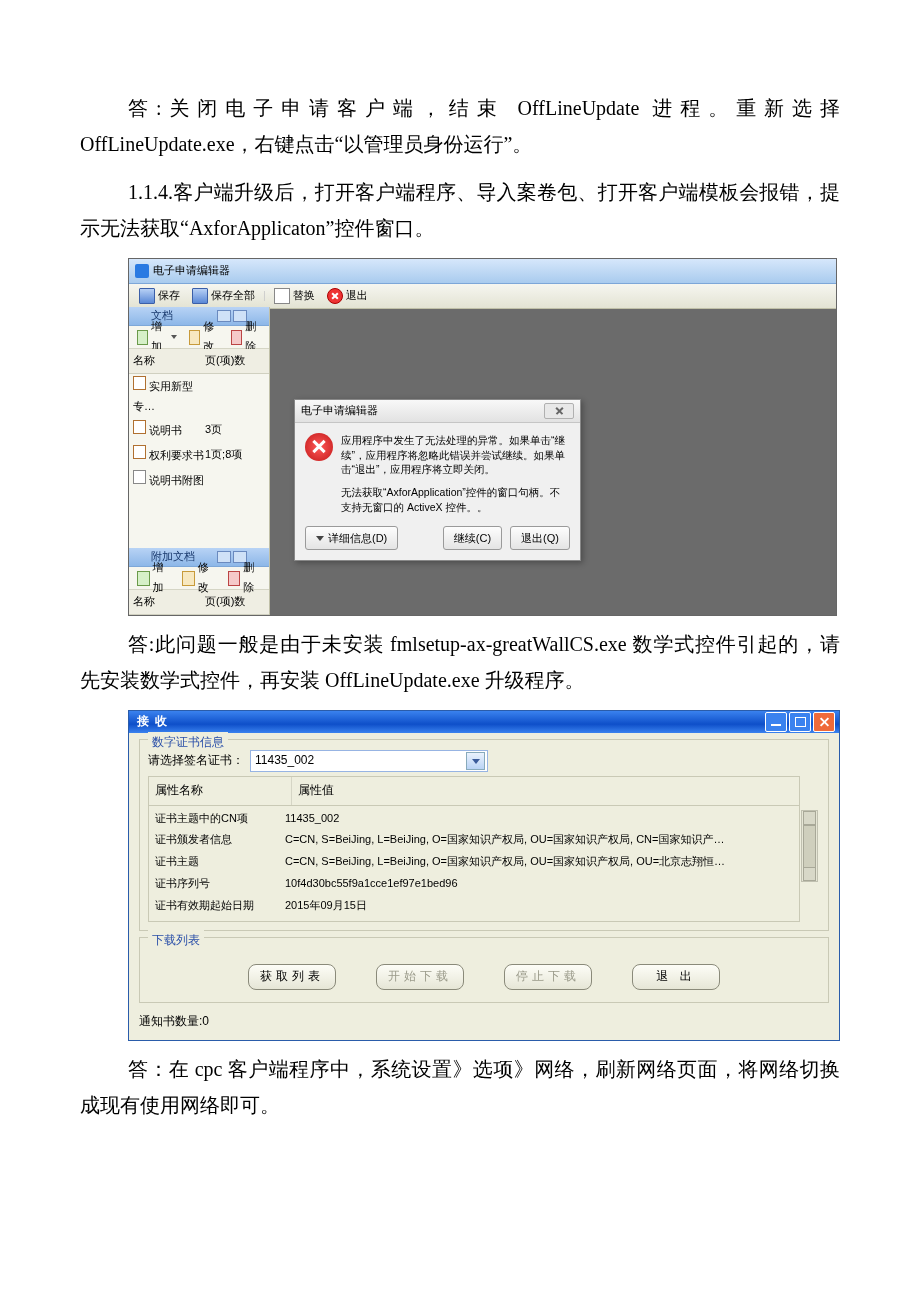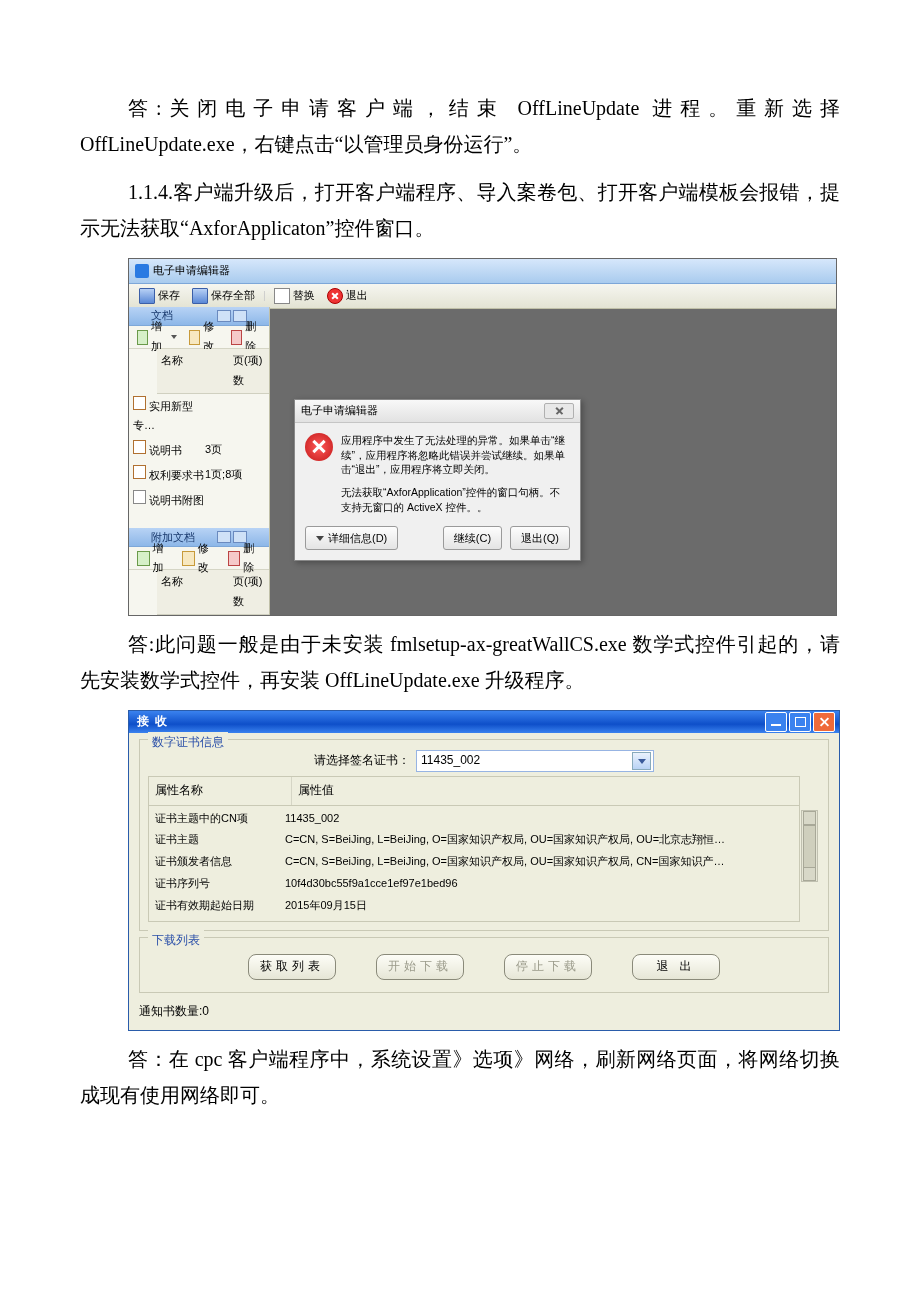--- a/index.html
+++ b/index.html
@@ -98,21 +98,21 @@
   }
   .ico-add{width:13px;height:13px;border:1px solid #6a9a4a;background:#d6f0c8;}
   .ico-edit{width:13px;height:13px;border:1px solid #c79a3a;background:#f7e8c0;}
   .ico-del{width:13px;height:13px;border:1px solid #b44;background:#f5c9c9;}
   .dropdown-caret{width:0;height:0;border-left:3px solid transparent;border-right:3px solid transparent;border-top:4px solid #555;margin-left:2px;}
   .grid-head, .grid-row {
     display:flex;
     font-size:11px;
     padding:2px 4px;
   }
-  .grid-head { background:#efeee3; border-bottom:1px solid #d0d0c0;margin-left:28px;}
+  .grid-head { background:#efeee3; border-bottom:1px solid #d0d0c0;}
   .col-name{width:72px;}
   .col-pages{flex:1;}
   .grid-rows{flex:1; overflow:hidden;}
   .doc-ico{width:11px;height:12px;border:1px solid #b07030;background:#fff;display:inline-block;margin-right:3px;}
   .doc-ico.gray{border-color:#888;}
 
   .attach-panel{
     flex:0 0 auto;
   }
 
@@ -200,21 +200,21 @@
     margin-bottom:6px;
     padding:6px 8px 8px 8px;
     position:relative;
     background:#eeeede;
   }
   .grp-title{
     position:absolute;top:-8px;left:8px;
     background:#eeeede;padding:0 4px;
     color:#2a4fa8;font-size:12px;
   }
-  .row{display:flex;align-items:center;gap:6px;margin:4px 0;justify-content:center;}
+  .row{display:flex;align-items:center;gap:6px;margin:4px 0;}
   .combo{
     width:230px;height:20px;
     border:1px solid #97b4e3;
     background:#fff;
     display:flex;align-items:center;justify-content:space-between;
     padding:0 2px 0 4px;
   }
   .combo-btn{
     width:17px;height:16px;
     background:linear-gradient(#eaf2fd,#b9d3f5);
@@ -238,21 +238,20 @@
   }
   .list-head .c{border-right:1px solid #d4d4c4;padding:3px 6px;}
   .c1{width:56px;} .c2{width:96px;} .c3{width:110px;} .c4{width:110px;} .c5{width:110px;} .c6{flex:1;}
   .btn-row{display:flex;gap:40px;justify-content:center;margin:10px 0 4px 0;}
   .win-btn{
     height:24px;min-width:86px;
     border:1px solid #8a8a7a;border-radius:8px;
     background:linear-gradient(#fdfdf7,#e6e6d6);
     display:flex;align-items:center;justify-content:center;
     letter-spacing:4px;
-    font-family:Liberation Serif, serif;
   }
   .win-btn.disabled{color:#9a9a8a;justify-content:center;}
   .status-line{font-size:12px;padding:2px 0;}
   .scrollbar-v{
     position:absolute;right:2px;top:34px;width:15px;height:70px;
     background:#e6e6d6;border:1px solid #c0c0b0;
   }
   .scroll-thumb{position:absolute;left:1px;top:14px;width:11px;height:42px;background:#cfcfbd;border:1px solid #a8a898;}
   .scroll-arrow{position:absolute;left:1px;width:11px;height:12px;background:#d8d8c8;border:1px solid #a8a898;}
   .scroll-arrow.up{top:0;} .scroll-arrow.down{bottom:0;}
@@ -426,45 +425,45 @@
           <div class="attr-headline">
             <div class="hk">属性名称</div>
             <div class="hv">属性值</div>
           </div>
           <div class="attr-body">
             <div class="attr-row">
                 <div class="attr-k">证书主题中的CN项</div>
                 <div class="attr-v">11435_002</div>
               </div>
             <div class="attr-row">
+                <div class="attr-k">证书颁发者信息</div>
+                <div class="attr-v">C=CN, S=BeiJing, L=BeiJing, O=国家知识产权局, OU=国家知识产权局, CN=国家知识产…</div>
+              </div>
+            <div class="attr-row">
                 <div class="attr-k">证书主题</div>
                 <div class="attr-v">C=CN, S=BeiJing, L=BeiJing, O=国家知识产权局, OU=国家知识产权局, OU=北京志翔恒…</div>
-              </div>
-            <div class="attr-row">
-                <div class="attr-k">证书颁发者信息</div>
-                <div class="attr-v">C=CN, S=BeiJing, L=BeiJing, O=国家知识产权局, OU=国家知识产权局, CN=国家知识产…</div>
               </div>
             <div class="attr-row">
                 <div class="attr-k">证书序列号</div>
                 <div class="attr-v">10f4d30bc55f9a1cce1ef97e1bed96</div>
               </div>
             <div class="attr-row">
                 <div class="attr-k">证书有效期起始日期</div>
                 <div class="attr-v">2015年09月15日</div>
               </div>
           </div>
           <div class="scrollbar-v">
             <div class="scroll-arrow up"></div>
             <div class="scroll-thumb"></div>
             <div class="scroll-arrow down"></div>
           </div>
         </div>
       </div>
 
-      <div class="groupbox" style="padding:6px 8px 8px 8px;">
+      <div class="groupbox" style="padding:16px 8px 8px 8px;">
         <div class="grp-title">下载列表</div>
         <div class="btn-row">
           <div class="win-btn">
               <span>获取列表</span>
             </div>
           <div class="win-btn disabled">
               <span>开始下载</span>
             </div>
           <div class="win-btn disabled">
               <span>停止下载</span>

